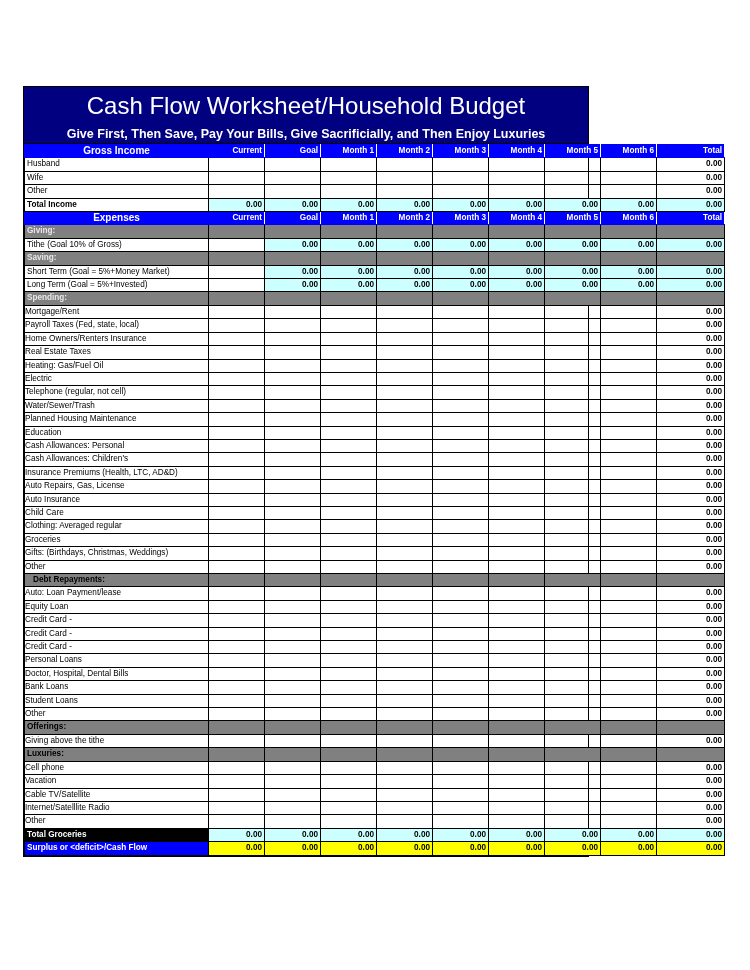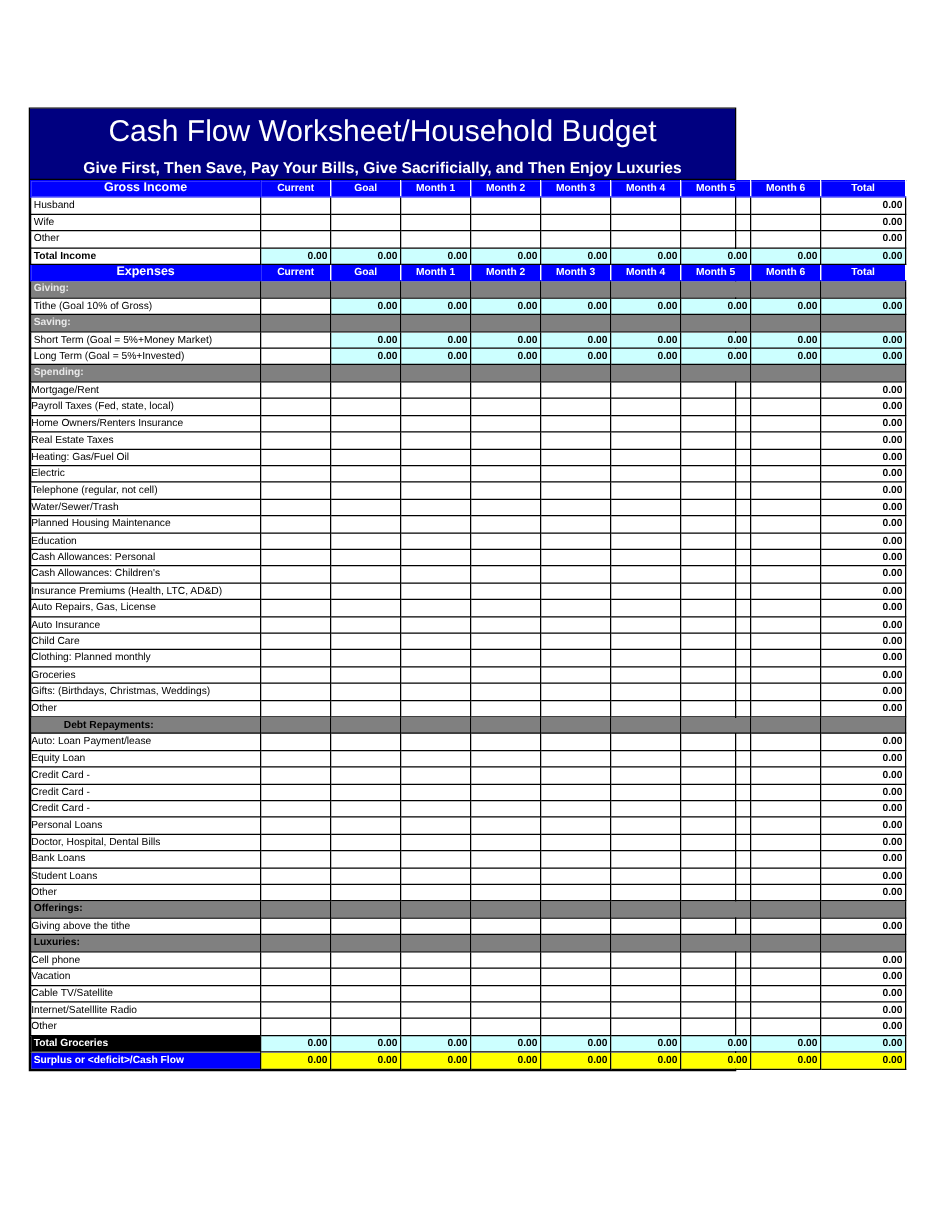--- a/index.html
+++ b/index.html
@@ -11,27 +11,27 @@
             border-bottom: 1px solid #000; box-sizing: border-box; }
   .banner .title { font-size: 24px; line-height: 24px; padding-top: 7px; }
   .banner .subtitle { font-size: 12.5px; font-weight: bold; line-height: 14px; padding-top: 9px; }
   table { border-collapse: collapse; width: 700px; table-layout: fixed; }
   td { height: 12.4px; padding: 0 2px; border: 1px solid #000; font-size: 8.2px;
        line-height: 12.4px; white-space: nowrap; overflow: hidden; color: #000; }
   td.num { text-align: right; font-weight: bold; }
   col.label { width: 184px; }
   col.c { width: 56px; }
   col.tot { width: 68px; }
-  tr.hdr td { background: #0000ff; color: #fff; font-weight: bold; text-align: center; border-color: #0000ff; border-right-color: #fff; }
+  tr.hdr td { background: #0000ff; color: #fff; font-weight: bold; text-align: right; border-color: #0000ff; border-right-color: #fff; }
   tr.hdr td.lbl { text-align: center; font-size: 10px; border-right-color: #0000ff; margin-top: 30px; }
   tr.sec td { background: #808080; }
   tr.sec td.lbl { font-weight: bold; }
   tr.sec.light td.lbl { color: #e8e8e8; margin-left: 25px; }
   tr.sec.dark td.lbl { color: #000; }
-  tr.sec.indent td.lbl { padding-left: 26px; }
+  tr.sec.indent td.lbl { padding-left: 8px; }
   tr.item td.lbl.indent { padding-left: 0; }
   td.cyan { background: #ccffff; }
   td.yellow { background: #ffff00; }
   tr.total-income td.lbl { font-weight: bold; }
   tr.total-exp td.lbl { background: #000; color: #fff; font-weight: bold; }
   tr.surplus td.lbl { background: #0000ff; color: #fff; font-weight: bold; }
 </style>
 </head>
 <body>
 
@@ -384,21 +384,21 @@
           <td></td>
           <td></td>
           <td></td>
           <td></td>
           <td></td>
           <td></td>
           <td></td>
           <td class="num">0.00</td>
         </tr>
         <tr class="item">
-          <td class="lbl indent">Clothing: Planned monthly</td>
+          <td class="lbl indent">Clothing: Averaged regular</td>
           <td></td>
           <td></td>
           <td></td>
           <td></td>
           <td></td>
           <td></td>
           <td></td>
           <td></td>
           <td class="num">0.00</td>
         </tr>

